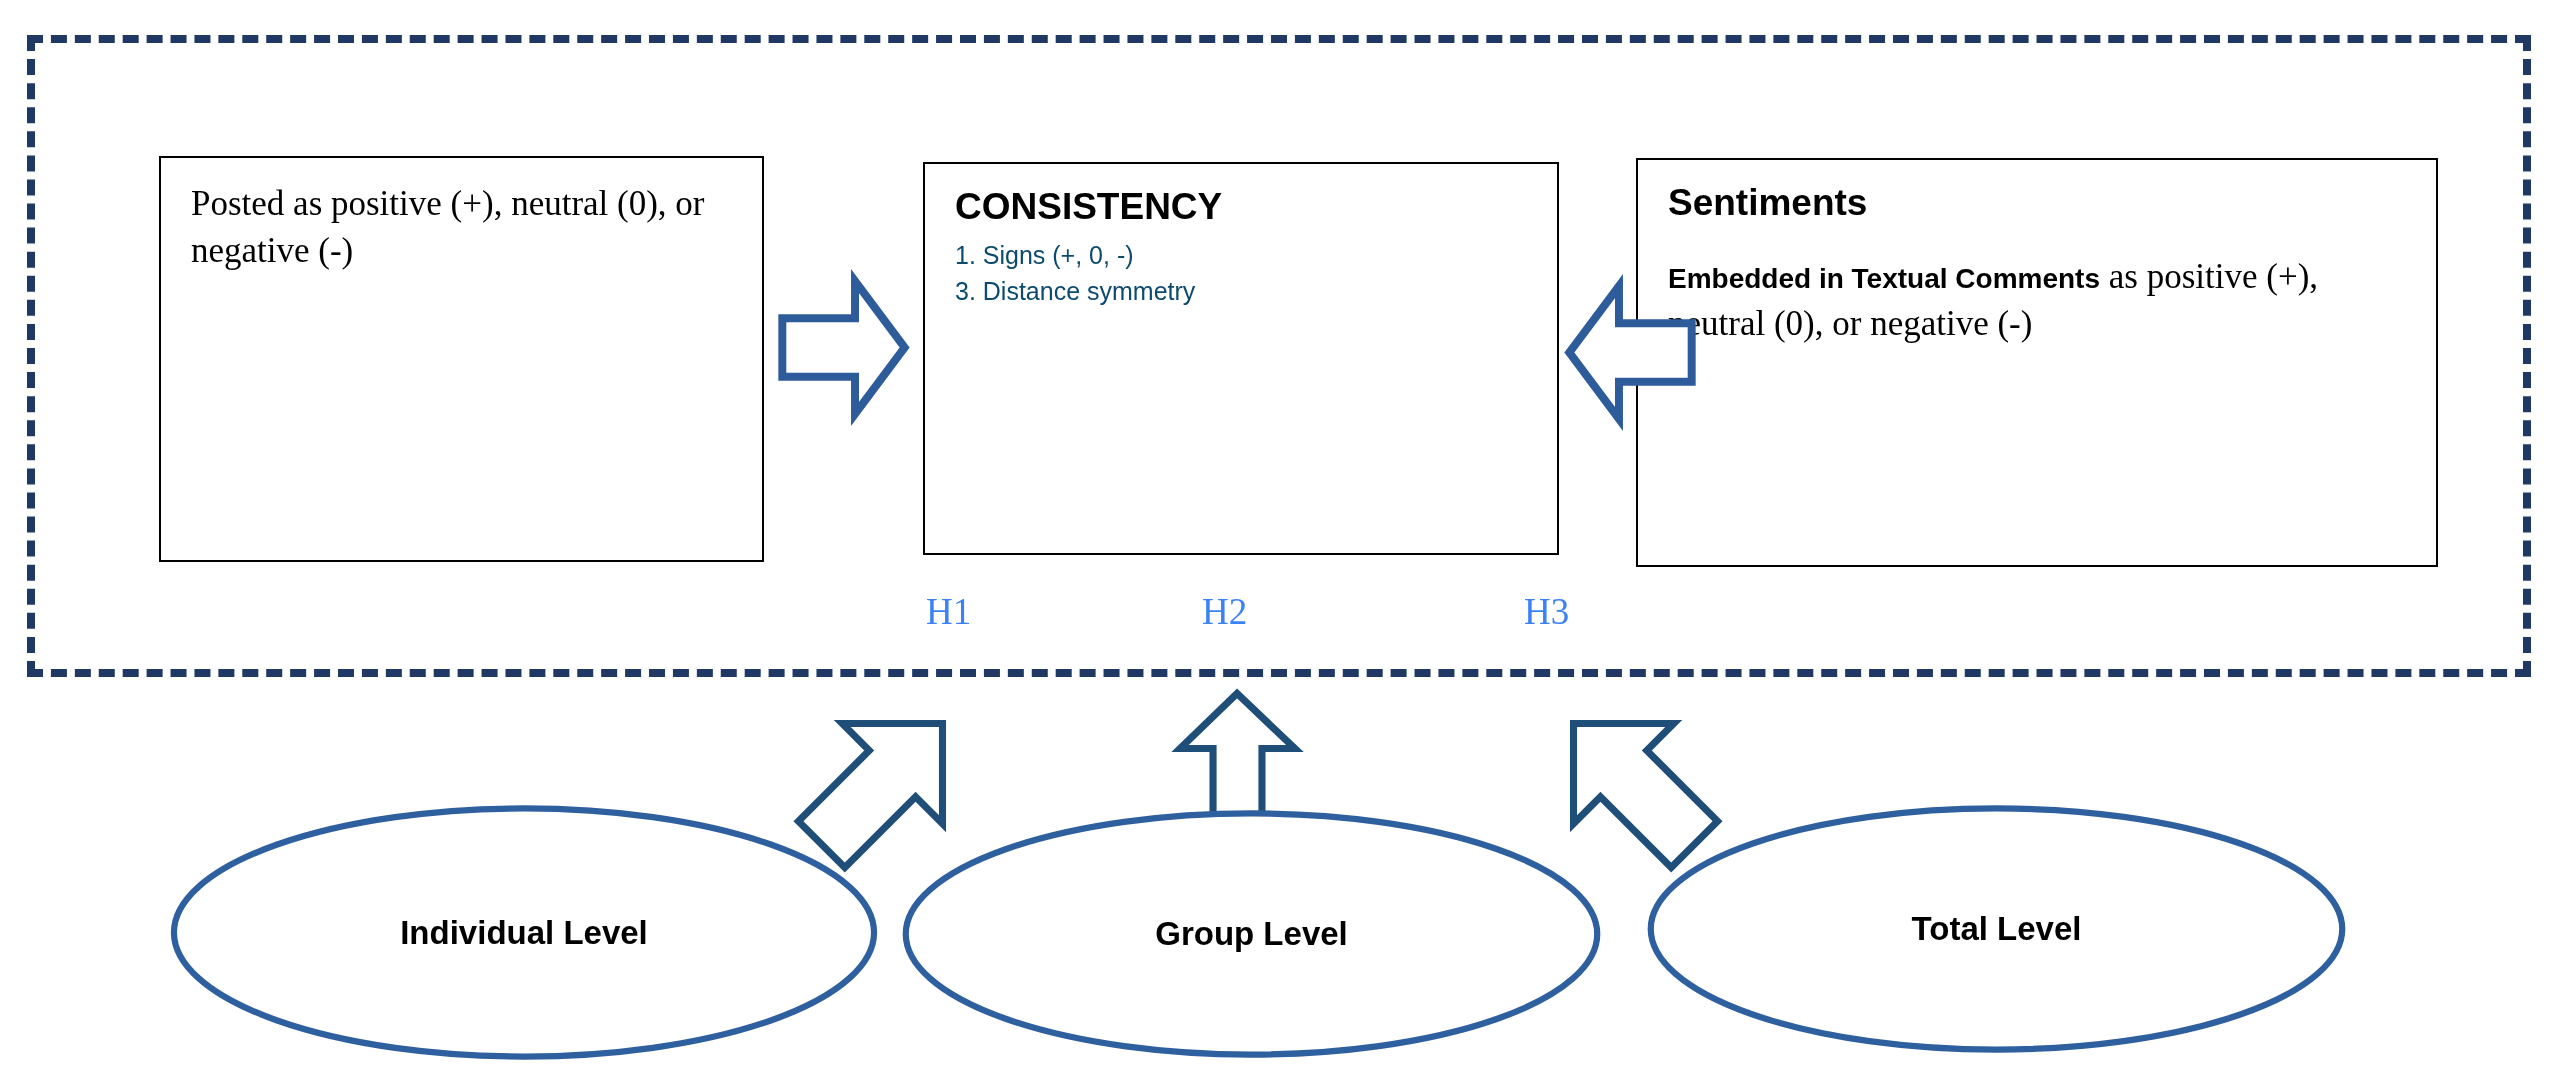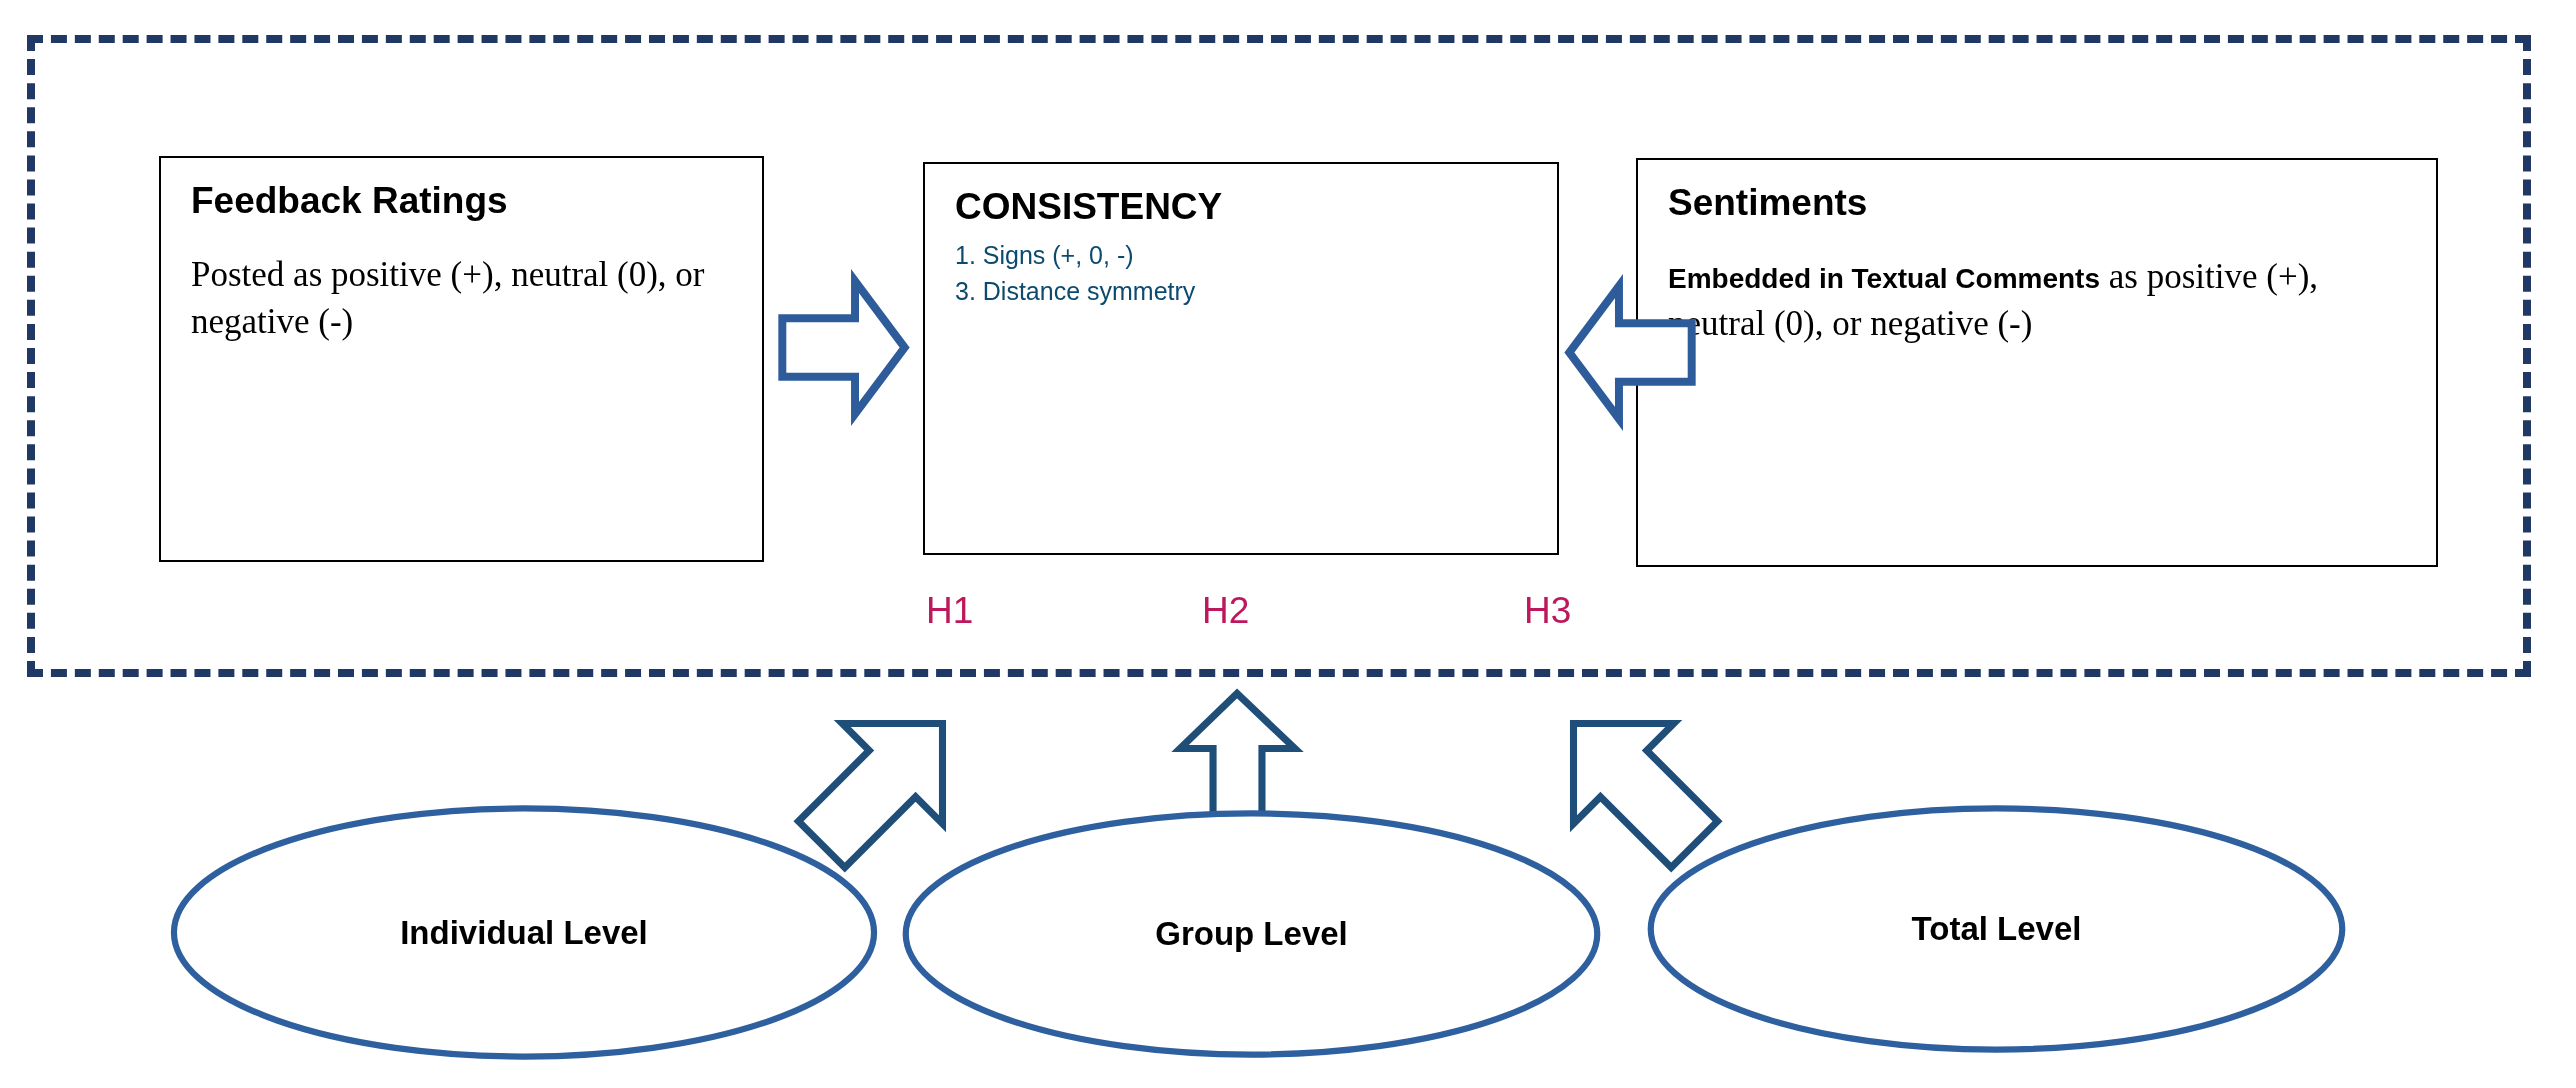--- a/index.html
+++ b/index.html
@@ -76,23 +76,23 @@
     font-family: "Liberation Sans", sans-serif;
     font-size: 25px;
     color: #0c4a6e;
     line-height: 1.46;
   }
   .numbered-list li { white-space: nowrap; }
 
   
   .hyp-label {
     position: absolute;
-    font-family: Liberation Sans, sans-serif;
+    font-family: Liberation Serif, serif;
     font-size: 37px;
-    color: #be185d;
+    color: #3b82f6;
     white-space: nowrap;
   }
   .hyp-h1 { left: 926px; top: 590px; }
   .hyp-h2 { left: 1202px; top: 590px; }
   .hyp-h3 { left: 1524px; top: 590px; }
 
   
   .level-ellipse {
     position: absolute;
   }
@@ -129,21 +129,20 @@
   .arrow-h3 { left: 1540px; top: 688px; width: 186px; height: 191px; }
 </style>
 </head>
 <body>
 
 <div id="canvas">
 
   <div class="dashed-frame"></div>
 
   <div class="concept-box box-feedback">
-    <div class="box-title">Feedback Ratings</div>
     <p class="box-body-serif">Posted as positive (+), neutral (0), or negative (-)</p>
   </div>
 
   <div class="concept-box box-center">
     <div class="box-title centered">CONSISTENCY</div>
     <ul class="numbered-list">
       <li>1. Signs (+, 0, -)</li>
       <li>3. Distance symmetry</li>
     </ul>
   </div>

